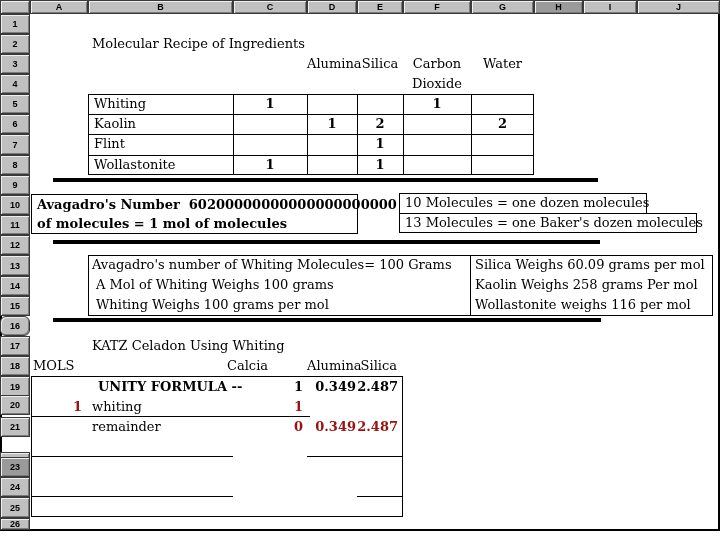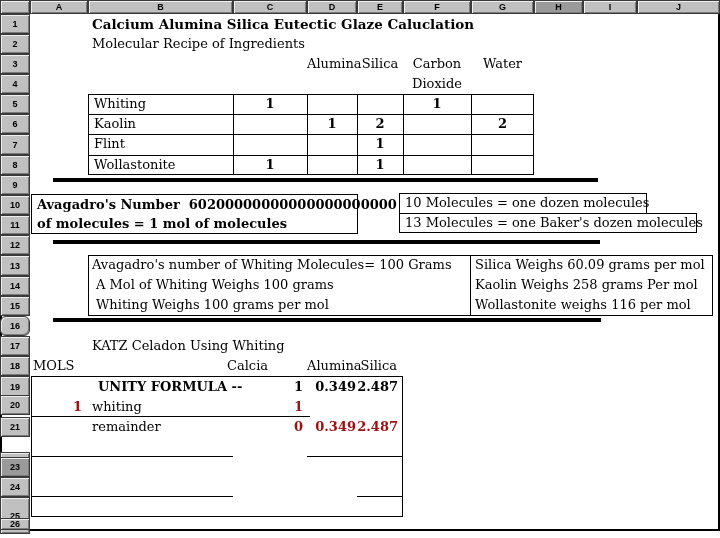--- a/index.html
+++ b/index.html
@@ -67,25 +67,24 @@
       <div class="rh" style="top: 296px; height: 20px;">15</div>
       <div class="rh" style="top: 316px; height: 20px; border-radius: 6px;">16</div>
       <div class="rh" style="top: 336px; height: 20px;">17</div>
       <div class="rh" style="top: 356px; height: 20px;">18</div>
       <div class="rh" style="top: 376px; height: 21px;">19</div>
       <div class="rh" style="top: 395px; height: 20px;">20</div>
       <div class="rh" style="top: 417px; height: 20px;">21</div>
       <div class="rh" style="top: 452px; height: 24px;">22</div>
       <div class="rh sel" style="top: 457px; height: 20px;">23</div>
       <div class="rh" style="top: 477px; height: 20px;">24</div>
-      <div class="rh" style="top: 497px; height: 37px;">25</div>
+      <div class="rh" style="top: 497px; height: 21px;">25</div>
       <div class="rh" style="top: 518px; height: 12px;">26</div>
     </div>
 
-  <div class="t b" style="left:92px;top:14px;font-size:13.5px;">Calcium Alumina Silica Eutectic Glaze Caluclation</div>
   <div class="t" style="left:92px;top:34px;">Molecular Recipe of Ingredients</div>
 
   <div class="t ctr" style="left:307px;top:54px;width:50px;">Alumina</div>
   <div class="t ctr" style="left:357px;top:54px;width:46px;">Silica</div>
   <div class="t ctr" style="left:403px;top:54px;width:68px;">Carbon</div>
   <div class="t ctr" style="left:471px;top:54px;width:63px;">Water</div>
   <div class="t ctr" style="left:403px;top:74px;width:68px;">Dioxide</div>
 
   <div class="box" style="left:88px;top:94px;width:446px;height:81px;"></div>
   <div class="hl" style="left:88px;top:114px;width:446px;"></div>

